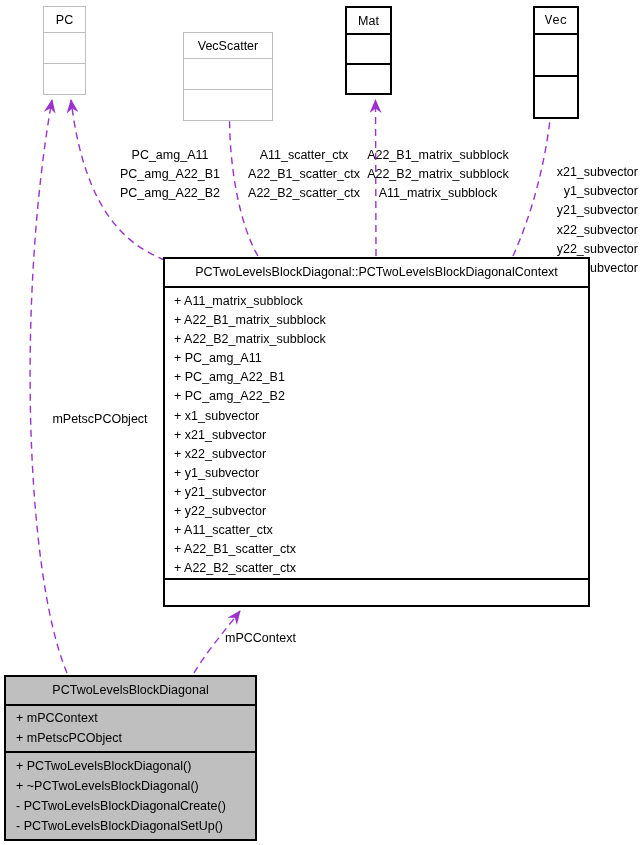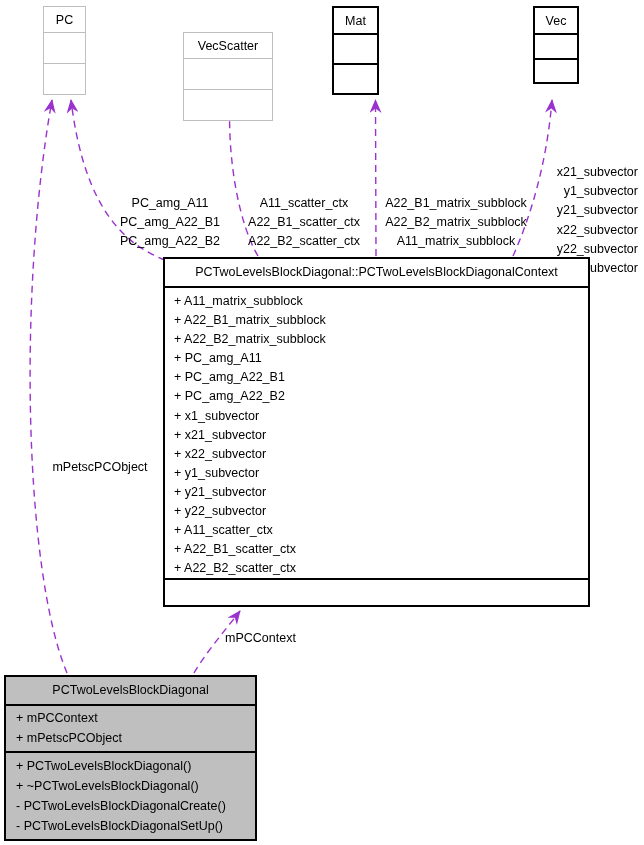--- a/index.html
+++ b/index.html
@@ -103,21 +103,21 @@
   .mainbox .section .row { line-height: 19.5px; white-space: nowrap; }
   .mainbox .section.methods { flex: 1 1 auto; }
   .mainbox .section.methods .row { line-height: 20px; }
   
   .elabel {
     position: absolute;
     white-space: nowrap;
     color: #000000;
   }
   .elabel .row { line-height: 19.2px; }
-  .elabel.center { text-align: center; margin-top: 48px; }
+  .elabel.center { text-align: center; }
   .elabel.right  { text-align: right; margin-top: 44px; }
 </style>
 </head>
 <body>
 
 <div class="canvas">
 
   <svg class="edges" viewBox="0 0 644 845" xmlns="http://www.w3.org/2000/svg">
     <defs>
       <marker id="arrow" viewBox="0 0 14 12" refX="13" refY="6" markerWidth="14" markerHeight="12" markerUnits="userSpaceOnUse" orient="auto">
@@ -137,45 +137,45 @@
     <div class="comp sep"></div>
     <div class="comp sep"></div>
   </div>
 
   <div class="ubox muted" style="left:183px; top:6px; width:90px; height:89px;margin-top:26px;">
     <div class="title">VecScatter</div>
     <div class="comp sep"></div>
     <div class="comp sep"></div>
   </div>
 
-  <div class="ubox strong" style="left:332px; top:6px; width:47px; height:89px;">
+  <div class="ubox strong" style="left:345px; top:6px; width:47px; height:89px;">
     <div class="title">Mat</div>
     <div class="comp sep"></div>
     <div class="comp sep"></div>
   </div>
 
-  <div class="ubox strong" style="left:533px; top:6px; width:46px; height:78px;">
+  <div class="ubox strong" style="left:533px; top:6px; width:46px; height:113px;font-family:Liberation Mono, monospace;">
     <div class="title">Vec</div>
     <div class="comp sep"></div>
     <div class="comp sep"></div>
   </div>
 
   <div class="elabel center" style="left:105px; top:146px; width:130px;">
       <div class="row">PC_amg_A11</div>
       <div class="row">PC_amg_A22_B1</div>
       <div class="row">PC_amg_A22_B2</div>
     </div>
 
   <div class="elabel center" style="left:243px; top:146px; width:122px;">
       <div class="row">A11_scatter_ctx</div>
       <div class="row">A22_B1_scatter_ctx</div>
       <div class="row">A22_B2_scatter_ctx</div>
     </div>
 
-  <div class="elabel center" style="left:383px; top:146px; width:146px;">
+  <div class="elabel center" style="left:365px; top:146px; width:146px;">
       <div class="row">A22_B1_matrix_subblock</div>
       <div class="row">A22_B2_matrix_subblock</div>
       <div class="row">A11_matrix_subblock</div>
     </div>
 
   <div class="elabel right" style="left:545px; top:119px; width:93px;">
       <div class="row">x21_subvector</div>
       <div class="row">y1_subvector</div>
       <div class="row">y21_subvector</div>
       <div class="row">x22_subvector</div>

